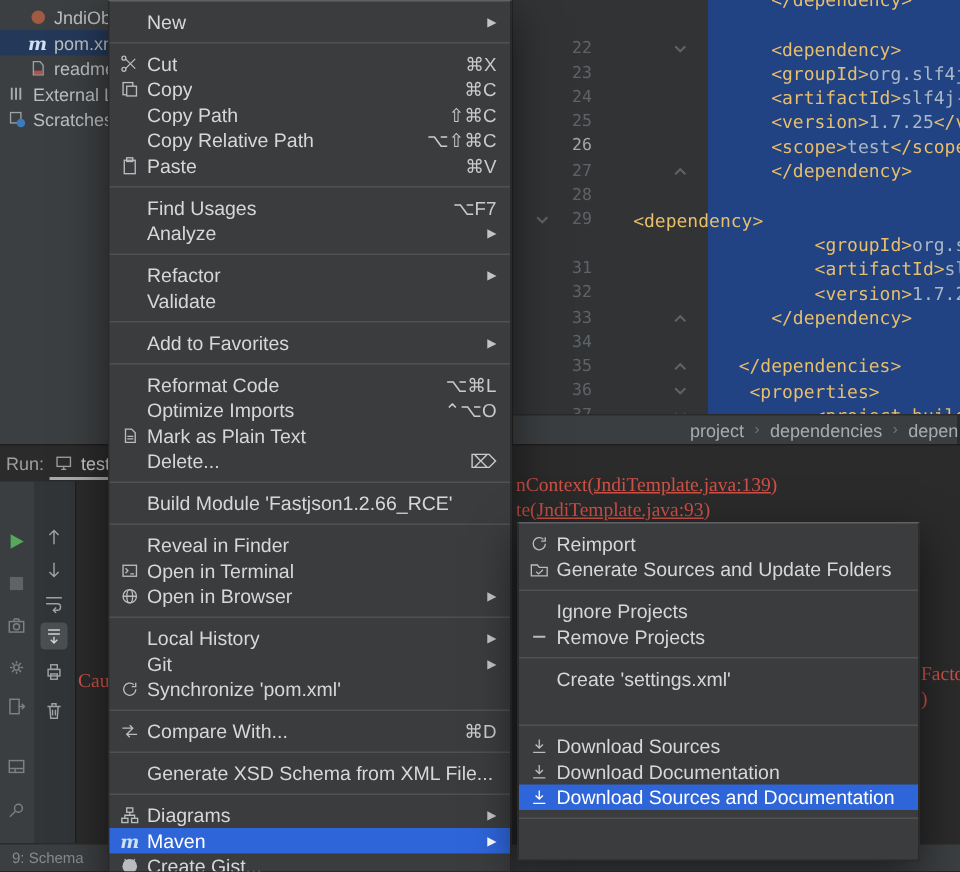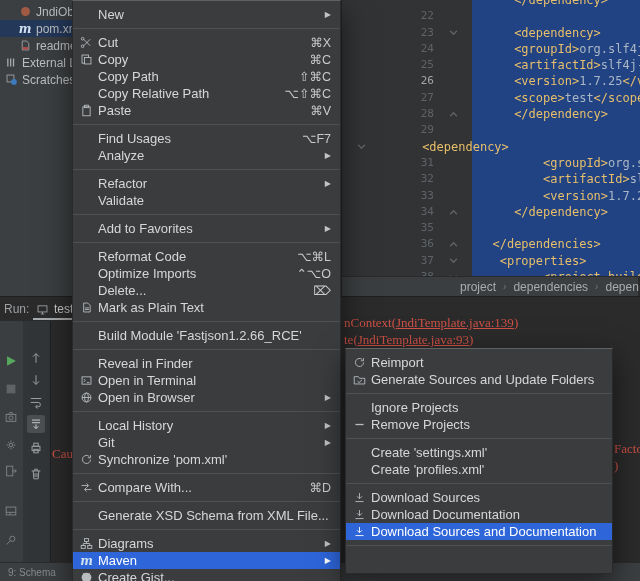--- a/index.html
+++ b/index.html
@@ -15,21 +15,21 @@
   .tree-icon{width:14px;height:14px;display:flex;align-items:center;justify-content:center;flex:none;}
   .tree-icon svg{width:13px;height:13px;}
 
   
   .editor{position:absolute;left:341px;top:0;width:299px;height:276px;background:#313335;
           border-left:1px solid #252525;overflow:hidden;}
   .code-bg{position:absolute;left:130px;top:0;right:0;bottom:0;background:#214283;}
   .code-lines{position:absolute;left:0;top:-8px;right:0;}
   .code-line{display:flex;height:16.3px;line-height:16.3px;
              font-family:"DejaVu Sans Mono",monospace;font-size:12px;}
-  .ln{width:92px;text-align:right;color:#606366;font-size:11px;flex:none;}
+  .ln{width:92px;text-align:center;color:#606366;font-size:11px;flex:none;margin-top:16px;}
   .ln.current{color:#a7a7a7;}
   .fold{width:38px;flex:none;color:#606366;display:flex;align-items:center;justify-content:center;}
   .fold svg{width:9px;height:9px;}
   .ctext{white-space:pre;padding-left:6px;}
   .ctext .tag{color:#e8bf6a;}
   .ctext .txt{color:#a9b7c6;}
   .breadcrumbs{position:absolute;left:341px;top:276px;width:297px;height:20px;background:#3b3e40;
                border-left:1px solid #252525;border-top:1px solid #2a2a2a;display:flex;align-items:center;
                padding-left:118px;gap:7px;font-size:12px;color:#a9acae;box-sizing:border-box;}
   .bc-sep{color:#737678;font-size:10px;}
@@ -439,32 +439,32 @@
         <span class="mi-icon"></span>
         <span class="mi-label">Reformat Code</span>
         <span class="mi-short">⌥⌘L</span>
       </div>
       <div class="menu-item">
         <span class="mi-icon"></span>
         <span class="mi-label">Optimize Imports</span>
         <span class="mi-short">⌃⌥O</span>
       </div>
       <div class="menu-item">
+        <span class="mi-icon">
+          <svg viewBox="0 0 16 16" fill="none" stroke="currentColor" stroke-width="1.1">
+            <path d="M4.5 2.5h5l3 3v8h-8z"></path>
+            <path d="M6 8.5h5M6 10.5h5"></path>
+          </svg>
+        </span>
+        <span class="mi-label">Mark as Plain Text</span>
+      </div>
+      <div class="menu-item">
         <span class="mi-icon"></span>
         <span class="mi-label">Delete...</span>
         <span class="mi-short">⌦</span>
-      </div>
-      <div class="menu-item">
-        <span class="mi-icon">
-          <svg viewBox="0 0 16 16" fill="none" stroke="currentColor" stroke-width="1.1">
-            <path d="M4.5 2.5h5l3 3v8h-8z"></path>
-            <path d="M6 8.5h5M6 10.5h5"></path>
-          </svg>
-        </span>
-        <span class="mi-label">Mark as Plain Text</span>
       </div>
       <div class="menu-sep"></div>
       <div class="menu-item">
         <span class="mi-icon"></span>
         <span class="mi-label">Build Module 'Fastjson1.2.66_RCE'</span>
       </div>
       <div class="menu-sep"></div>
       <div class="menu-item">
         <span class="mi-icon"></span>
         <span class="mi-label">Reveal in Finder</span>
@@ -585,21 +585,20 @@
         </span>
         <span class="mi-label">Remove Projects</span>
       </div>
       <div class="menu-sep"></div>
       <div class="menu-item">
         <span class="mi-icon"></span>
         <span class="mi-label">Create 'settings.xml'</span>
       </div>
       <div class="menu-item">
         <span class="mi-icon"></span>
-        <span class="mi-label">Create 'profiles.xml'</span>
       </div>
       <div class="menu-sep"></div>
       <div class="menu-item">
         <span class="mi-icon">
           <svg viewBox="0 0 16 16" fill="none" stroke="currentColor" stroke-width="1.1">
             <path d="M8 2.5V9M5 6.5l3 3 3-3M3 13h10"></path>
           </svg>
         </span>
         <span class="mi-label">Download Sources</span>
       </div>

